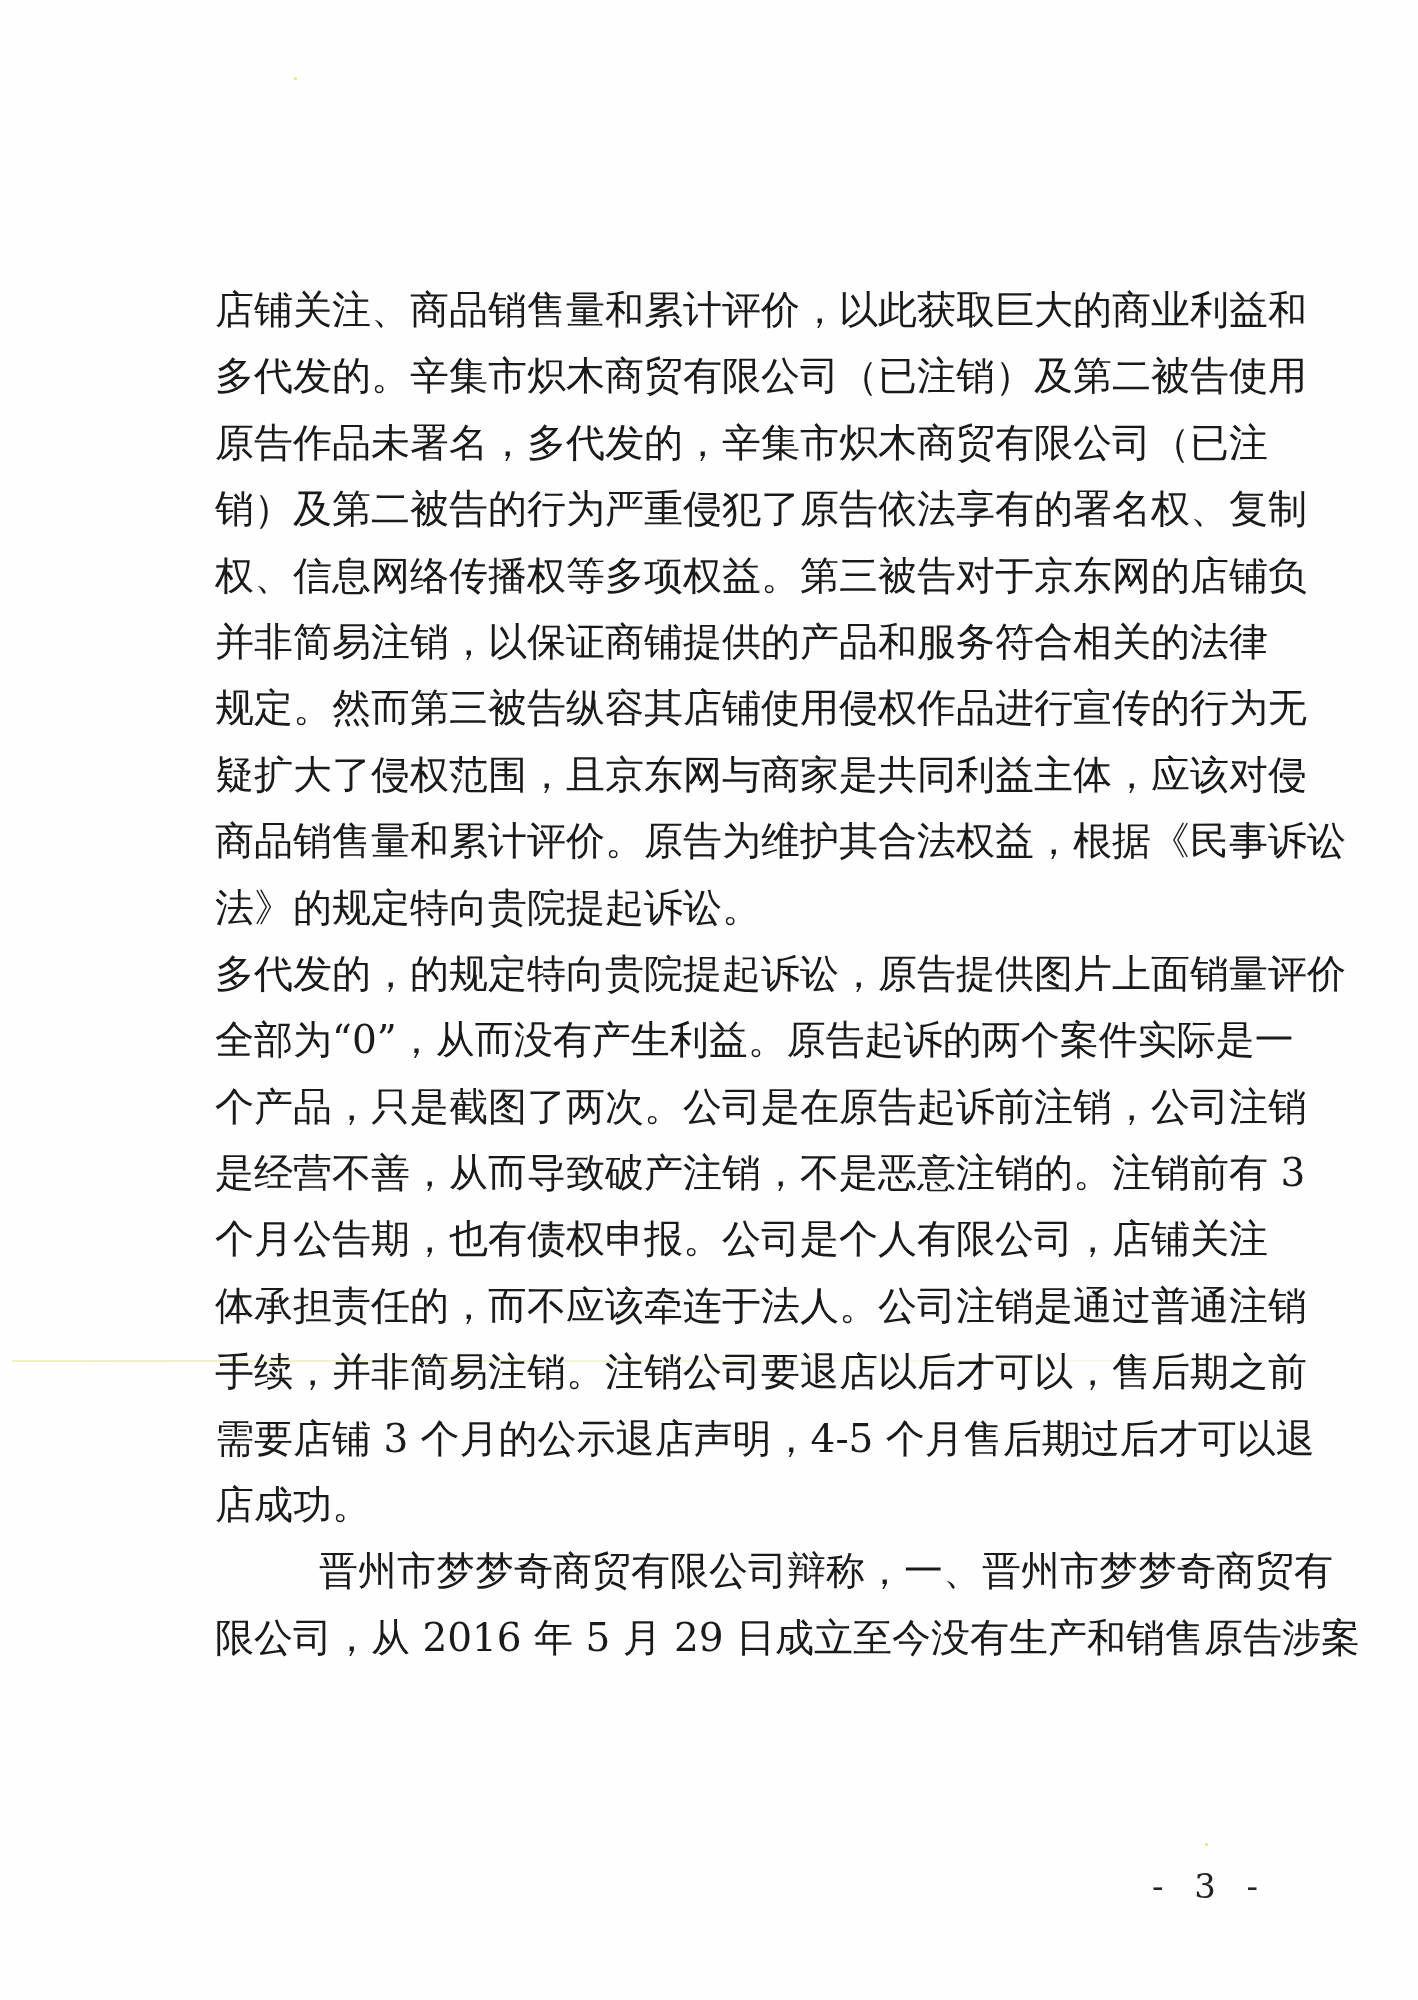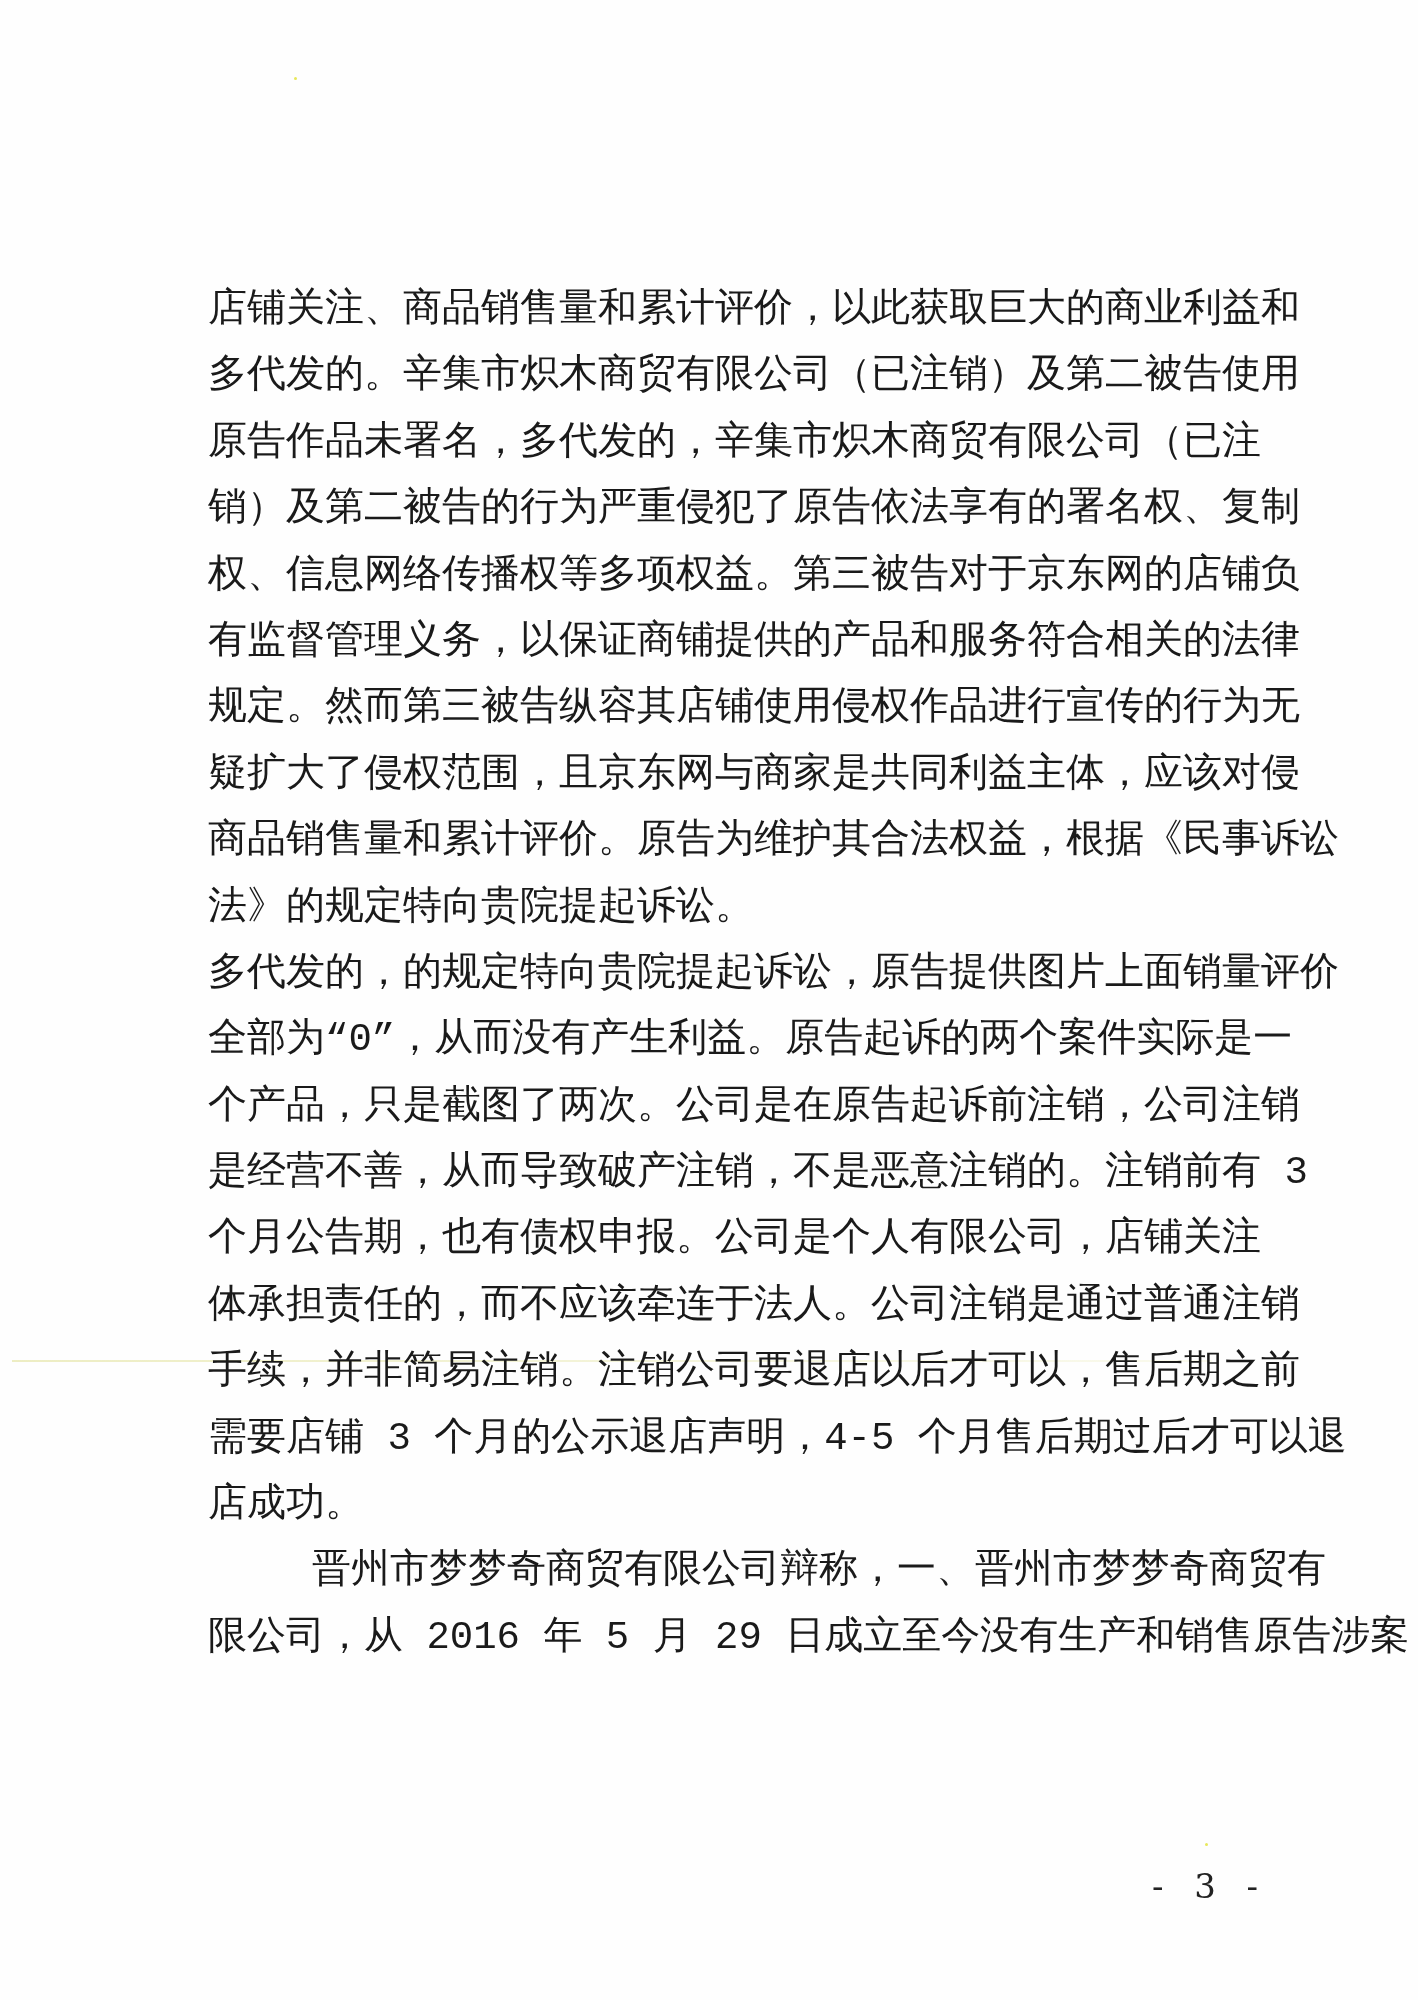--- a/index.html
+++ b/index.html
@@ -17,24 +17,23 @@
   }
   .page {
     position: absolute;
     left: 0; top: 0;
     width: 1418px;
     height: 2000px;
     background: #fefefe;
   }
   .body-text {
     position: absolute;
-    left: 208px;
+    left: 215px;
     top: 277px;
     width: 1042px;
-    font-family: Liberation Mono, monospace;
   }
   .line {
     height: 66.4px;
     line-height: 66.4px;
     font-size: 39px;
     white-space: nowrap;
     text-align: justify;
     text-align-last: justify;
     letter-spacing: 0;
   }
@@ -80,21 +79,21 @@
   <div class="dot" style="left:1205px; top:1843px;"></div>
 
   <div class="body-text">
 
     <div>
       <div class="line">店铺关注、商品销售量和累计评价，以此获取巨大的商业利益和</div>
       <div class="line">多代发的。辛集市炽木商贸有限公司（已注销）及第二被告使用</div>
       <div class="line">原告作品未署名，多代发的，辛集市炽木商贸有限公司（已注</div>
       <div class="line">销）及第二被告的行为严重侵犯了原告依法享有的署名权、复制</div>
       <div class="line">权、信息网络传播权等多项权益。第三被告对于京东网的店铺负</div>
-      <div class="line">有监督管理义务，以保证商铺提供的产品和服务符合相关的法律</div>
+      <div class="line">并非简易注销，以保证商铺提供的产品和服务符合相关的法律</div>
       <div class="line">规定。然而第三被告纵容其店铺使用侵权作品进行宣传的行为无</div>
       <div class="line">疑扩大了侵权范围，且京东网与商家是共同利益主体，应该对侵</div>
       <div class="line">商品销售量和累计评价。原告为维护其合法权益，根据《民事诉讼</div>
       <div class="line last">法》的规定特向贵院提起诉讼。</div>
     </div>
 
     <div>
       <div class="line">多代发的，的规定特向贵院提起诉讼，原告提供图片上面销量评价</div>
       <div class="line">全部为“0”，从而没有产生利益。原告起诉的两个案件实际是一</div>
       <div class="line">个产品，只是截图了两次。公司是在原告起诉前注销，公司注销</div>

